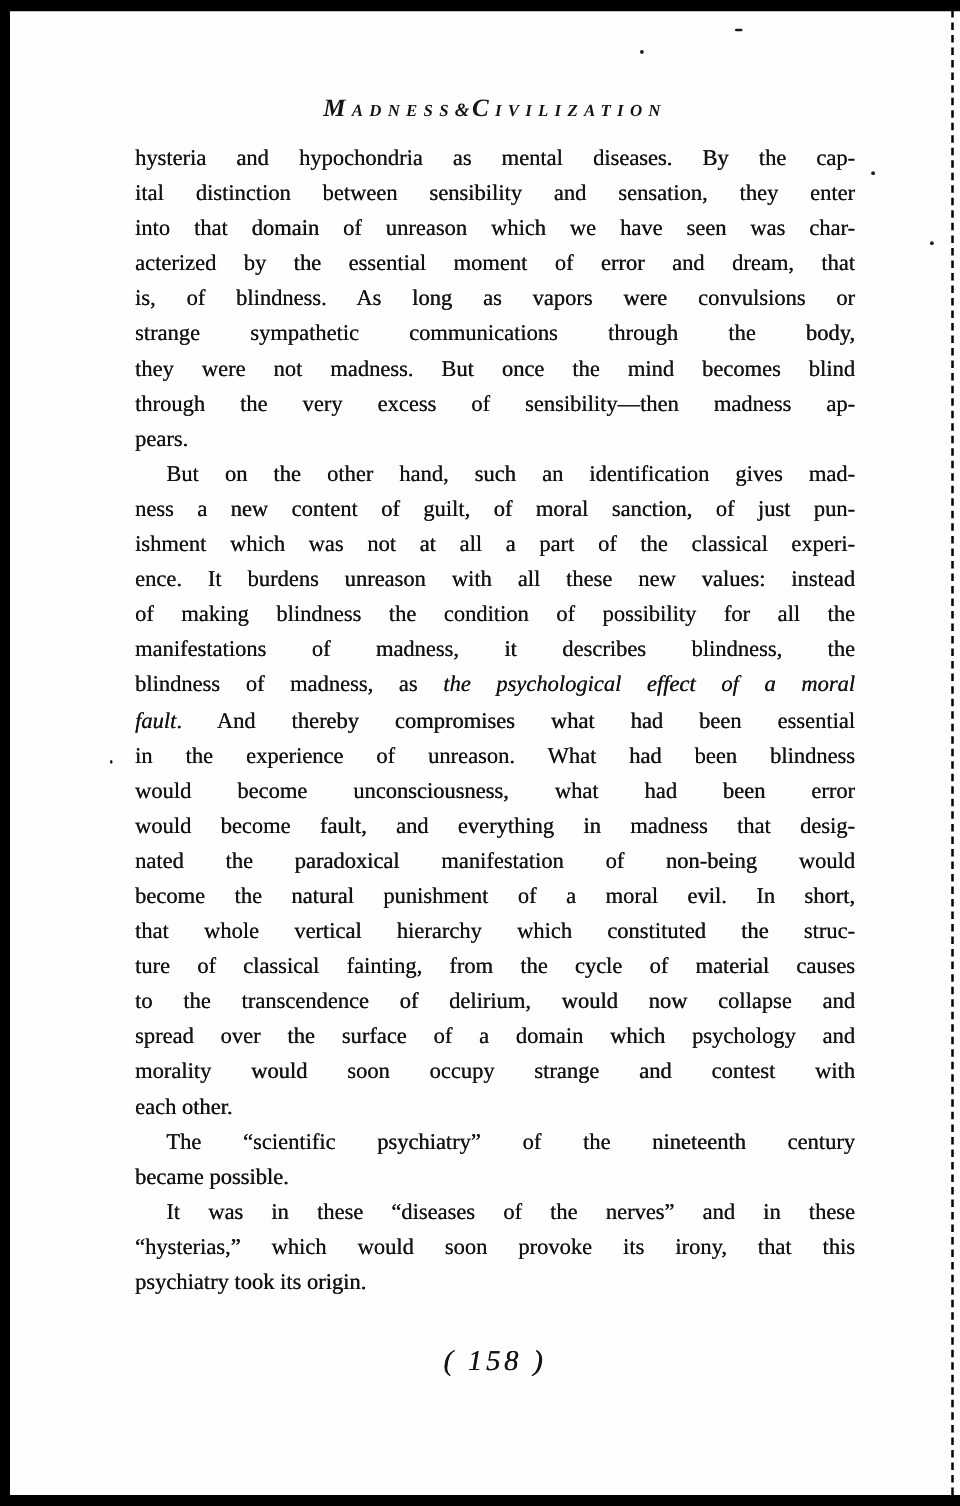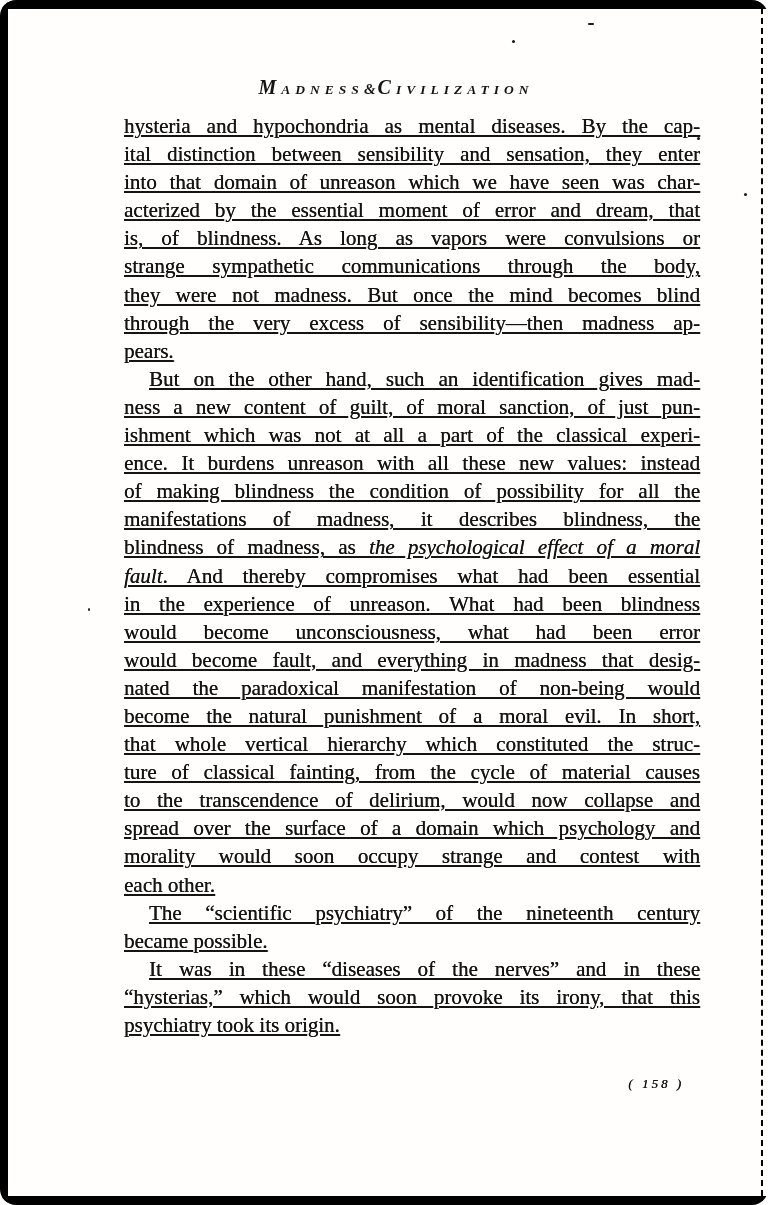--- a/index.html
+++ b/index.html
@@ -8,21 +8,20 @@
     background: #ffffff;
   }
   .page {
     position: relative;
     width: 768px;
     height: 1205px;
     background: #fffefd;
     overflow: hidden;
     color: #141414;
     font-family: "Liberation Serif", "DejaVu Serif", serif;
-    border-radius: 16px;
   }
   
   .bar { position: absolute; background: #000; }
   .bar.top    { left: 0; top: 0; width: 768px; height: 9px; }
   .bar.left   { left: 0; top: 0; width: 8px; height: 1205px; }
   .bar.bottom { left: 0; top: 1196px; width: 768px; height: 9px; }
   .edge.right {
     position: absolute;
     left: 761px; top: 8px;
     width: 0; height: 1188px;
@@ -37,43 +36,42 @@
     font-style: italic;
     font-weight: bold;
     white-space: nowrap;
   }
   .rh-big   { font-size: 20px; letter-spacing: 5px; }
   .rh-small { font-size: 13.5px; letter-spacing: 5px; }
   .rh-amp   { font-size: 15px; margin: 0 2px 0 0; }
   
   .text-block {
     position: absolute;
-    left: 124px; top: 112px;
+    left: 108px; top: 112px;
     width: 576px;
-    font-size: 21px;
+    font-size: 18px;
     line-height: 28.1px;
     text-shadow: 0.25px 0 0 currentColor;
-    text-decoration: underline;
   }
   .line {
     text-align: justify;
     text-align-last: justify;
     text-justify: inter-word;
   }
   .line.end    { text-align-last: left; }
   .line.indent { text-indent: 25px; }
   .it { font-style: italic; }
   
   .page-number {
     position: absolute;
     left: 108px; top: 1076px;
     width: 576px;
-    text-align: right;
+    text-align: center;
     font-style: italic;
-    font-size: 13px;
+    font-size: 23px;
     letter-spacing: 3px;
     text-shadow: 0.25px 0 0 currentColor;
   }
   
   .speck {
     position: absolute;
     background: #1a1a1a;
     border-radius: 50%;
   }
   .speck.s1 { left: 512px; top: 40px;  width: 3px; height: 3px; }

